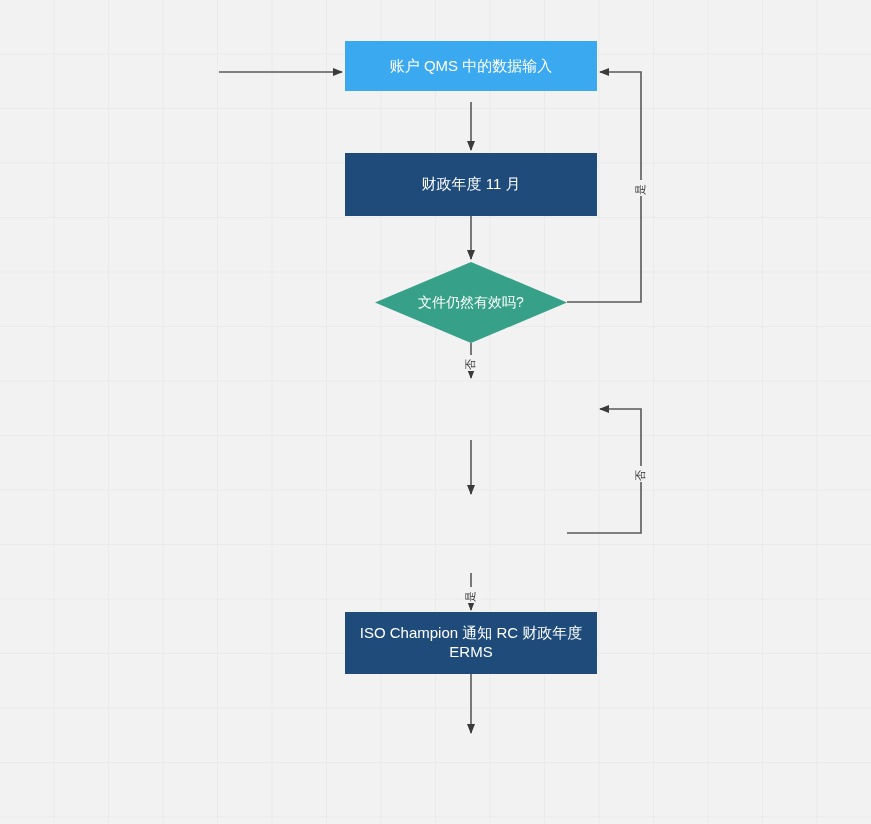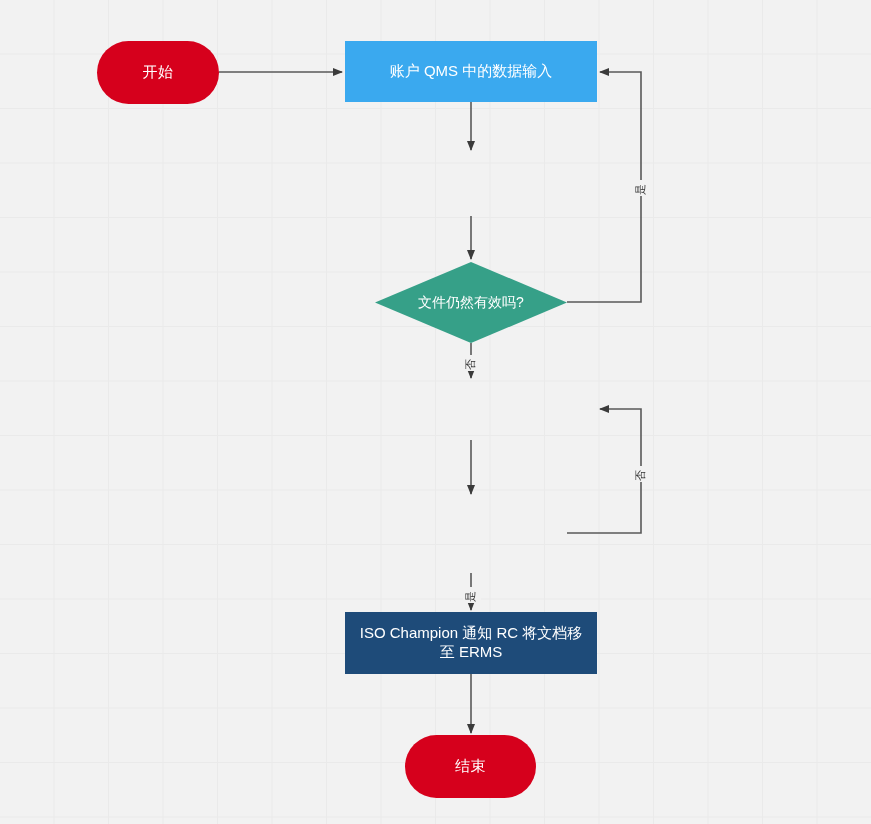--- a/index.html
+++ b/index.html
@@ -128,43 +128,40 @@
       <path d="M 471 440 L 471 494"></path>
 
       <path d="M 567 533 L 641 533 L 641 409 L 600 409"></path>
 
       <path d="M 471 573 L 471 610"></path>
 
       <path d="M 471 674 L 471 733"></path>
     </g>
   </svg>
 
-  <div class="node term" style="left:97px; top:41px; width:122px; height:63px;">
-    <span class="label">开始</span>
-  </div>
 
-  <div class="node proc proc-light" style="left:345px; top:41px; width:252px; height:61px;">
+  <div class="node proc proc-light" style="left:345px; top:41px; width:252px; height:50px;">
     <span class="label">账户 QMS 中的数据输入</span>
   </div>
 
+  <div class="node proc proc-dark" style="left:345px; top:153px; width:252px; height:63px;">
+    <span class="label">财政年度 11 月</span>
+  </div>
 
   <div class="node decision" style="left:375px; top:262px; width:192px; height:81px;">
     <span class="shape"></span>
     <span class="label">文件仍然有效吗?</span>
   </div>
 
 
 
   <div class="node proc proc-dark" style="left:345px; top:612px; width:252px; height:62px;">
-    <span class="label">ISO Champion 通知 RC 将文档移至 ERMS</span>
+    <span class="label">ISO Champion 通知 RC 财政年度 ERMS</span>
   </div>
 
-  <div class="node term" style="left:405px; top:735px; width:131px; height:63px;">
-    <span class="label">结束</span>
-  </div>
 
   <div class="edge-label" style="left:634px; top:179px; width:14px; height:14px;">是</div>
 
   <div class="edge-label" style="left:464px; top:354px; width:14px; height:14px;">否</div>
 
   <div class="edge-label" style="left:634px; top:465px; width:14px; height:14px;">否</div>
 
   <div class="edge-label" style="left:464px; top:586px; width:14px; height:14px;">是</div>
 
 </div>

